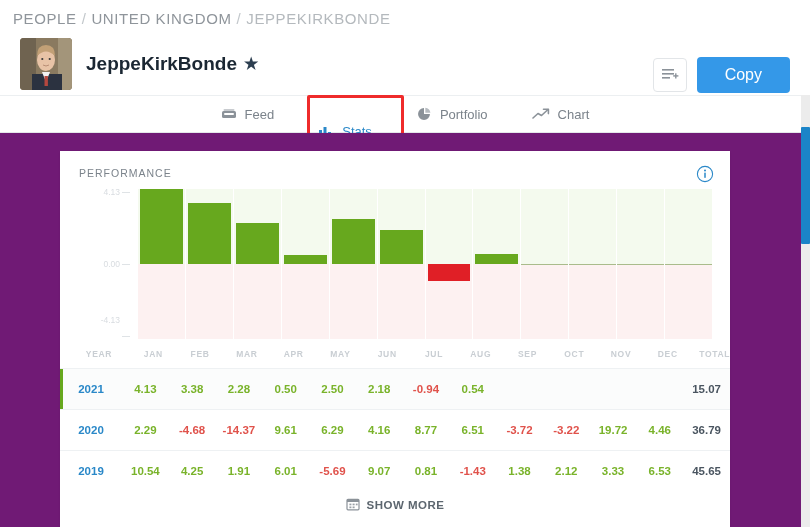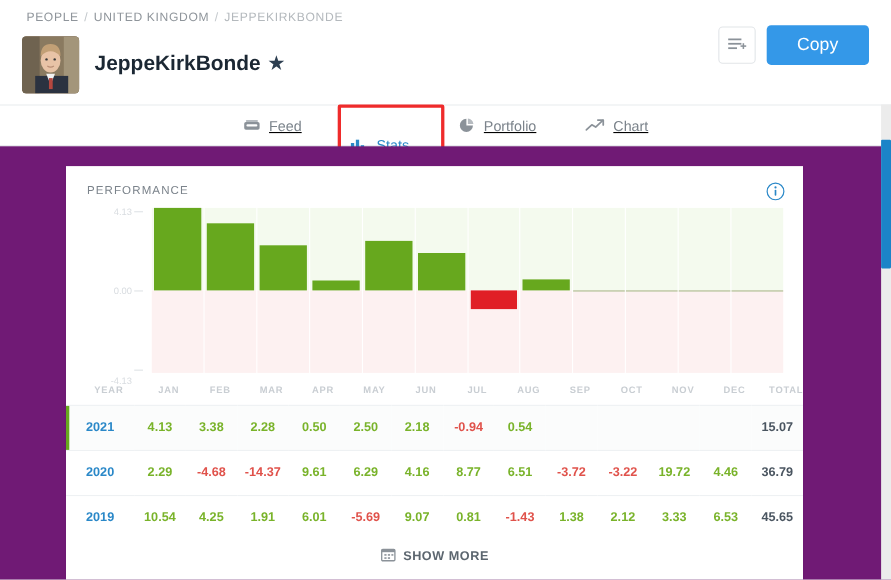--- a/index.html
+++ b/index.html
@@ -7,22 +7,22 @@
     width: 810px; height: 527px;
     font-family: "Liberation Sans", sans-serif;
     background: #ececec;
     overflow: hidden;
   }
   .app { position: relative; width: 810px; height: 527px; background: #ececec; }
 
   
   .header-wrap { background: #ffffff; width: 810px; height: 95px; position: relative; }
   .breadcrumb {
-    padding: 10px 0 0 24px;
-    font-size: 11px; letter-spacing: .6px; color: #9aa0a6;
+    padding: 10px 0 0 13px;
+    font-size: 15px; letter-spacing: .6px; color: #9aa0a6;
     display: flex; align-items: flex-start; gap: 5px; white-space: nowrap;
   }
   .breadcrumb .bc-item { color: #8f959b; }
   .breadcrumb .bc-item.last { color: #b4b9bd; }
   .breadcrumb .bc-sep { color: #c2c7cb; }
 
   .profile-row {
     display: flex; align-items: center;
     padding: 8px 20px 0 20px; position: relative; height: 66px;
   }
@@ -33,42 +33,41 @@
   .avatar svg { display: block; width: 52px; height: 52px; }
   .name-block { margin-left: 14px; }
   .display-name {
     font-size: 19px; font-weight: bold; color: #1b2733;
     display: flex; align-items: center; gap: 7px; line-height: 1.15;
   }
   .star-icon { color: #2c3e50; font-size: 16px; line-height: 1; }
   .real-name { font-size: 11.5px; color: #6d7681; font-weight: bold; margin-top: 3px; letter-spacing: .2px; }
 
   .header-actions {
-    position: absolute; right: 20px; top: 1px;
+    position: absolute; right: 20px; top: 30px;
     display: flex; align-items: center; gap: 10px;
   }
   .list-btn {
     width: 34px; height: 34px; border: 1px solid #e2e5e8; border-radius: 4px;
     background: #fff; display: flex; align-items: center; justify-content: center;
     cursor: pointer;
   }
   .copy-btn {
     background: #3498e8; color: #fff; border: none; border-radius: 4px;
     height: 36px; padding: 0 28px; font-size: 16px;
     font-family: "Liberation Sans", sans-serif; cursor: pointer;
   }
 
   
   .tabs-wrap {
     background: #fff; width: 810px; height: 38px;
     border-top: 1px solid #eceff1;
     border-bottom: 1px solid #e4e7ea;
     display: flex; align-items: center; justify-content: center; gap: 0;
     position: relative;
-    text-decoration: underline;
   }
   .tab {
     display: flex; align-items: center; gap: 8px;
     height: 37px; padding: 0 22px; cursor: pointer;
     font-size: 13px; color: #7b838b; position: relative;
   }
   .tab.active { color: #2a88c8; margin-top: 35px; }
   .tab.active::after {
     content: ""; position: absolute; left: 10px; right: 10px; bottom: 0;
     height: 2px; background: #2a88c8;
@@ -274,21 +273,21 @@
           <circle cx="9" cy="9" r="7.6" fill="none" stroke="#2a88c8" stroke-width="1.1"></circle>
           <circle cx="9" cy="5.4" r="1" fill="#2a88c8"></circle>
           <rect x="8.25" y="7.4" width="1.5" height="5.6" rx=".7" fill="#2a88c8"></rect>
         </svg>
       </div>
 
       <div class="chart-area">
         <div class="y-labels">
           <div class="y-lab" style="top:3px">4.13</div>
           <div class="y-lab" style="top:75px">0.00</div>
-          <div class="y-lab" style="top:157px">-4.13</div>
+          <div class="y-lab" style="top:131px">-4.13</div>
         </div>
         <div class="y-tick" style="top:3px"></div>
         <div class="y-tick" style="top:75px"></div>
         <div class="y-tick" style="top:147px"></div>
 
         <div class="plot" id="plot">
             <div class="bar-col">
               <div class="col-pos"></div>
               <div class="col-neg"></div>
               <div class="bar" style="top: 0px; height: 75px;"></div>

